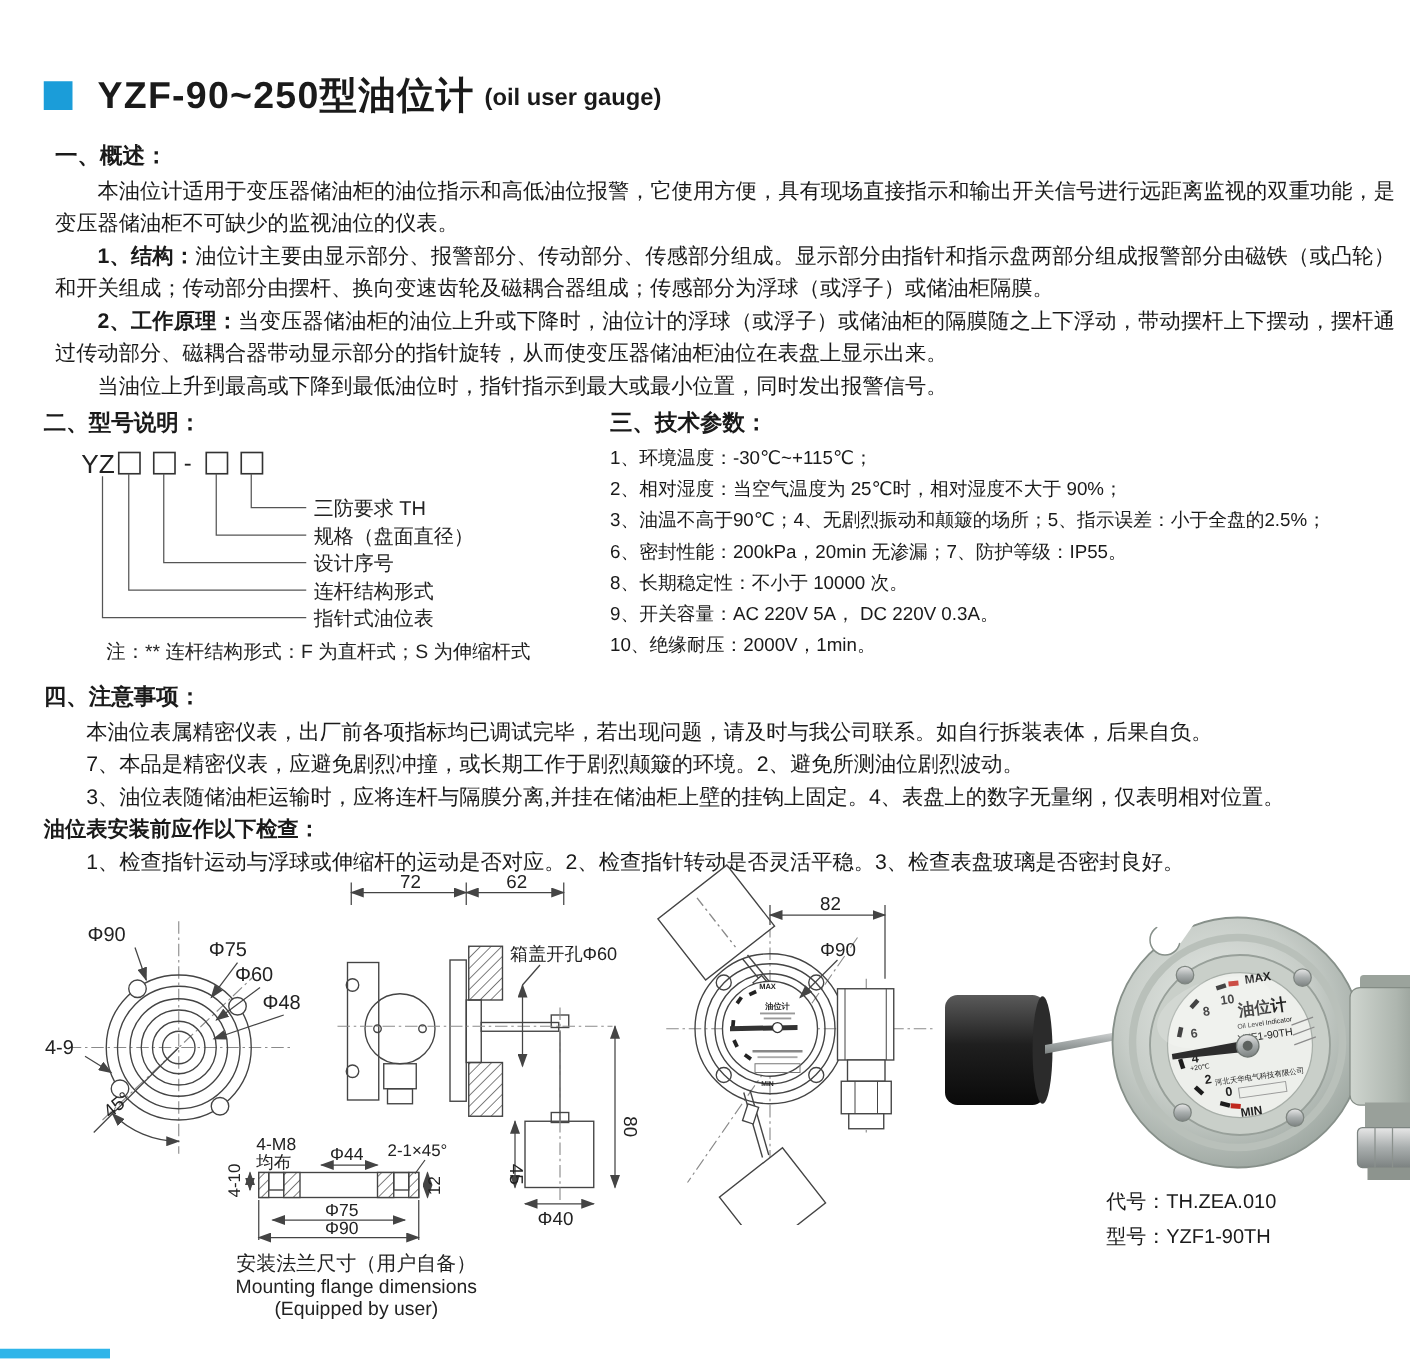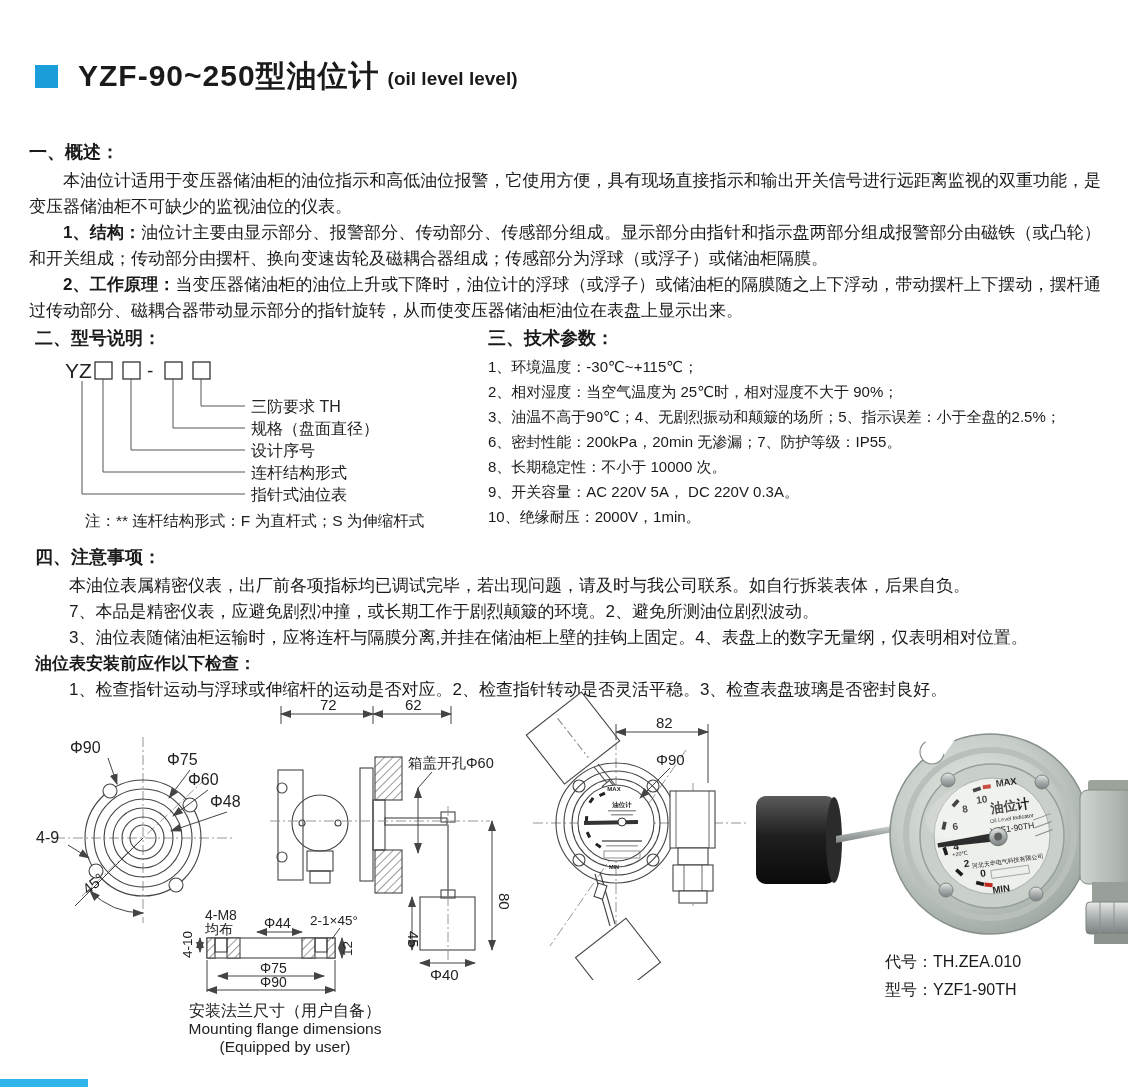--- a/index.html
+++ b/index.html
@@ -7,21 +7,21 @@
   .page{position:relative;width:1128px;height:1087px;background:#fff;overflow:hidden;}
   
   .title-row{position:absolute;left:35px;top:56px;display:flex;align-items:center;}
   .title-sq{width:23px;height:23px;background:#1b9dd9;margin-right:20px;}
   .title-zh{font-size:30px;font-weight:bold;letter-spacing:1px;}
   .title-en{font-size:19px;font-weight:bold;margin-left:8px;position:relative;top:2px;}
   
   .h2{font-size:18px;font-weight:bold;margin:0 0 4px 0;}
   .txt{font-size:17px;line-height:26px;margin:0;text-align:justify;}
   .ind{text-indent:2em;}
-  .sec1{position:absolute;left:29px;top:112px;width:1072px;margin-top:28px;}
+  .sec1{position:absolute;left:44px;top:112px;width:1072px;}
   .col-left{position:absolute;left:35px;top:326px;width:448px;}
   .col-right{position:absolute;left:488px;top:326px;width:632px;}
   .spec-line{font-size:15px;line-height:25px;margin:0;}
   .sec4{position:absolute;left:35px;top:545px;width:1075px;}
   .bold{font-weight:bold;}
   
   svg text{font-family:"Liberation Sans","DejaVu Sans",sans-serif;fill:#222;}
   .drawA{position:absolute;left:30px;top:695px;}
   .drawB{position:absolute;left:180px;top:698px;}
   .drawC{position:absolute;left:518px;top:688px;}
@@ -62,28 +62,29 @@
       <stop offset="100%" stop-color="#8c958e"></stop>
     </linearGradient>
   </defs>
 </svg>
 
 <div class="page">
 
   <div class="title-row">
     <div class="title-sq"></div>
     <div class="title-zh">YZF-90~250型油位计</div>
-    <div class="title-en">(oil level level)</div>
+    <div class="title-en">(oil user gauge)</div>
   </div>
 
   <div class="sec1">
     <div class="h2">一、概述：</div>
     <p class="txt ind">本油位计适用于变压器储油柜的油位指示和高低油位报警，它使用方便，具有现场直接指示和输出开关信号进行远距离监视的双重功能，是变压器储油柜不可缺少的监视油位的仪表。</p>
     <p class="txt ind"><span class="bold">1、结构：</span><span>油位计主要由显示部分、报警部分、传动部分、传感部分组成。显示部分由指针和指示盘两部分组成报警部分由磁铁（或凸轮）和开关组成；传动部分由摆杆、换向变速齿轮及磁耦合器组成；传感部分为浮球（或浮子）或储油柜隔膜。</span></p>
     <p class="txt ind"><span class="bold">2、工作原理：</span><span>当变压器储油柜的油位上升或下降时，油位计的浮球（或浮子）或储油柜的隔膜随之上下浮动，带动摆杆上下摆动，摆杆通过传动部分、磁耦合器带动显示部分的指针旋转，从而使变压器储油柜油位在表盘上显示出来。</span></p>
+    <p class="txt ind">当油位上升到最高或下降到最低油位时，指针指示到最大或最小位置，同时发出报警信号。</p>
   </div>
 
   <div class="col-left">
     <div class="h2">二、型号说明：</div>
     <svg width="448" height="182" viewBox="0 0 448 182">
       <g stroke="#333" fill="none" stroke-width="1.3">
         <rect x="60" y="8" width="17" height="17"></rect>
         <rect x="88" y="8" width="17" height="17"></rect>
         <rect x="130" y="8" width="17" height="17"></rect>
         <rect x="158" y="8" width="17" height="17"></rect>

